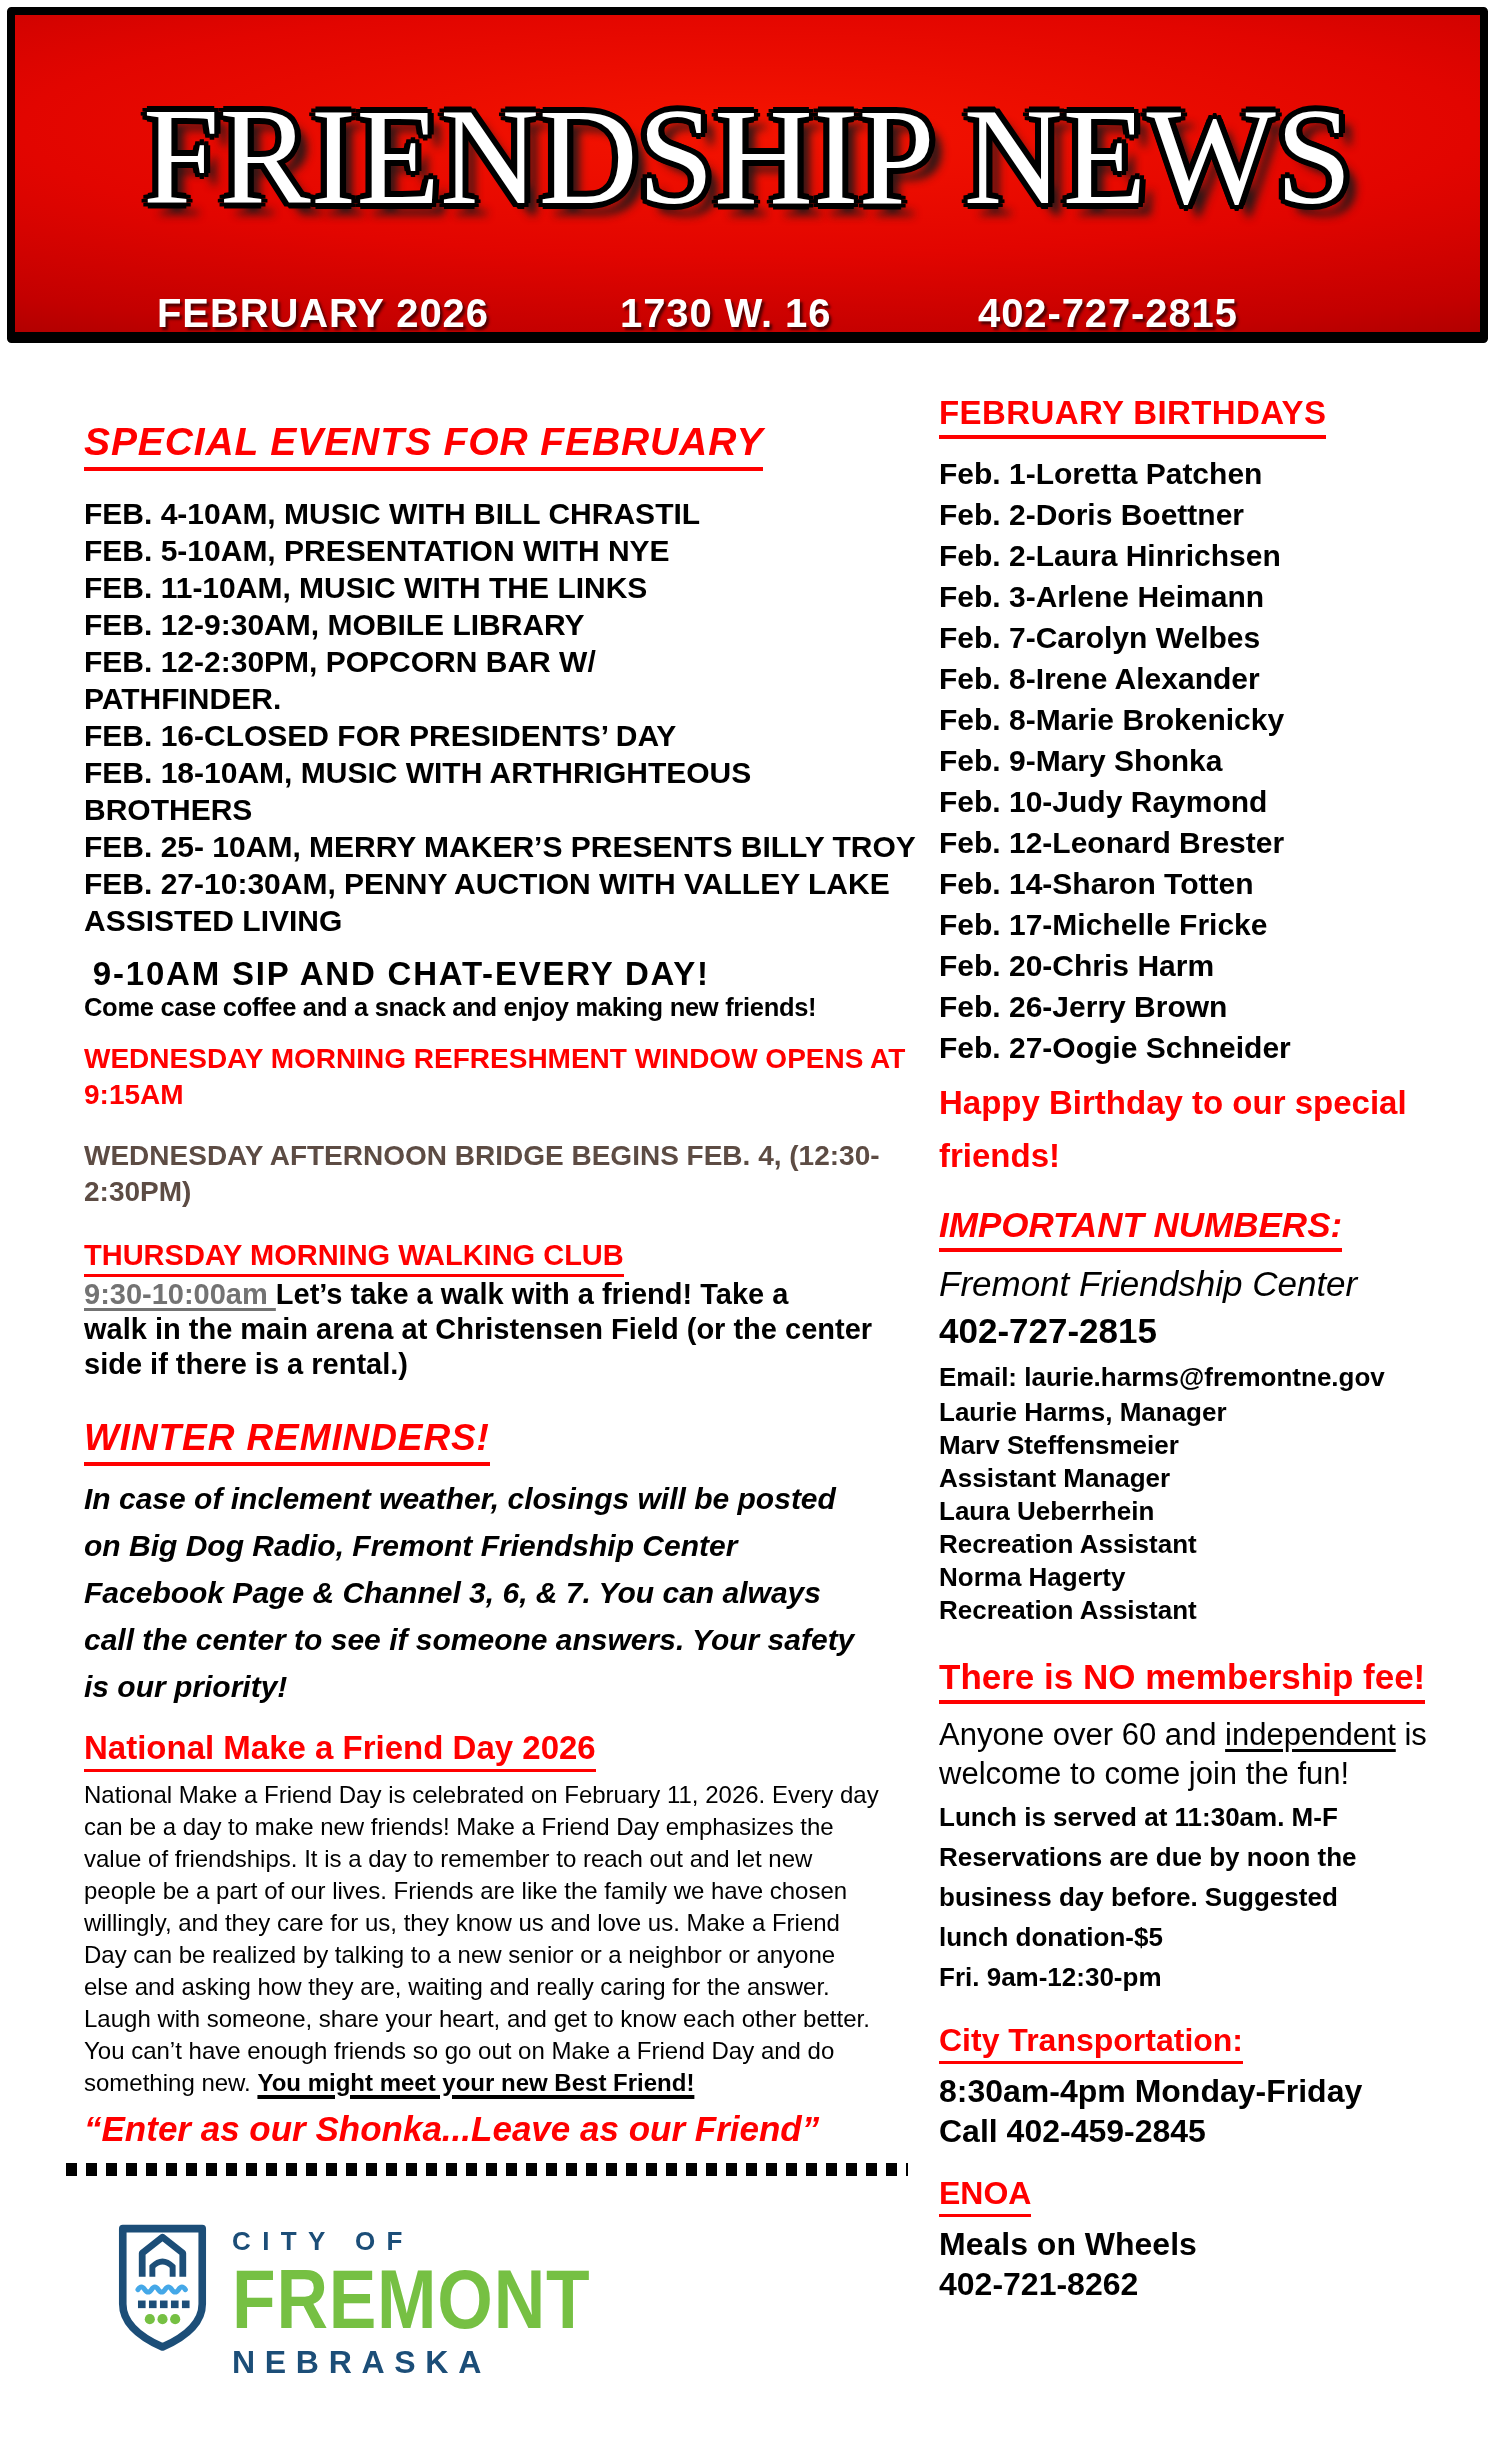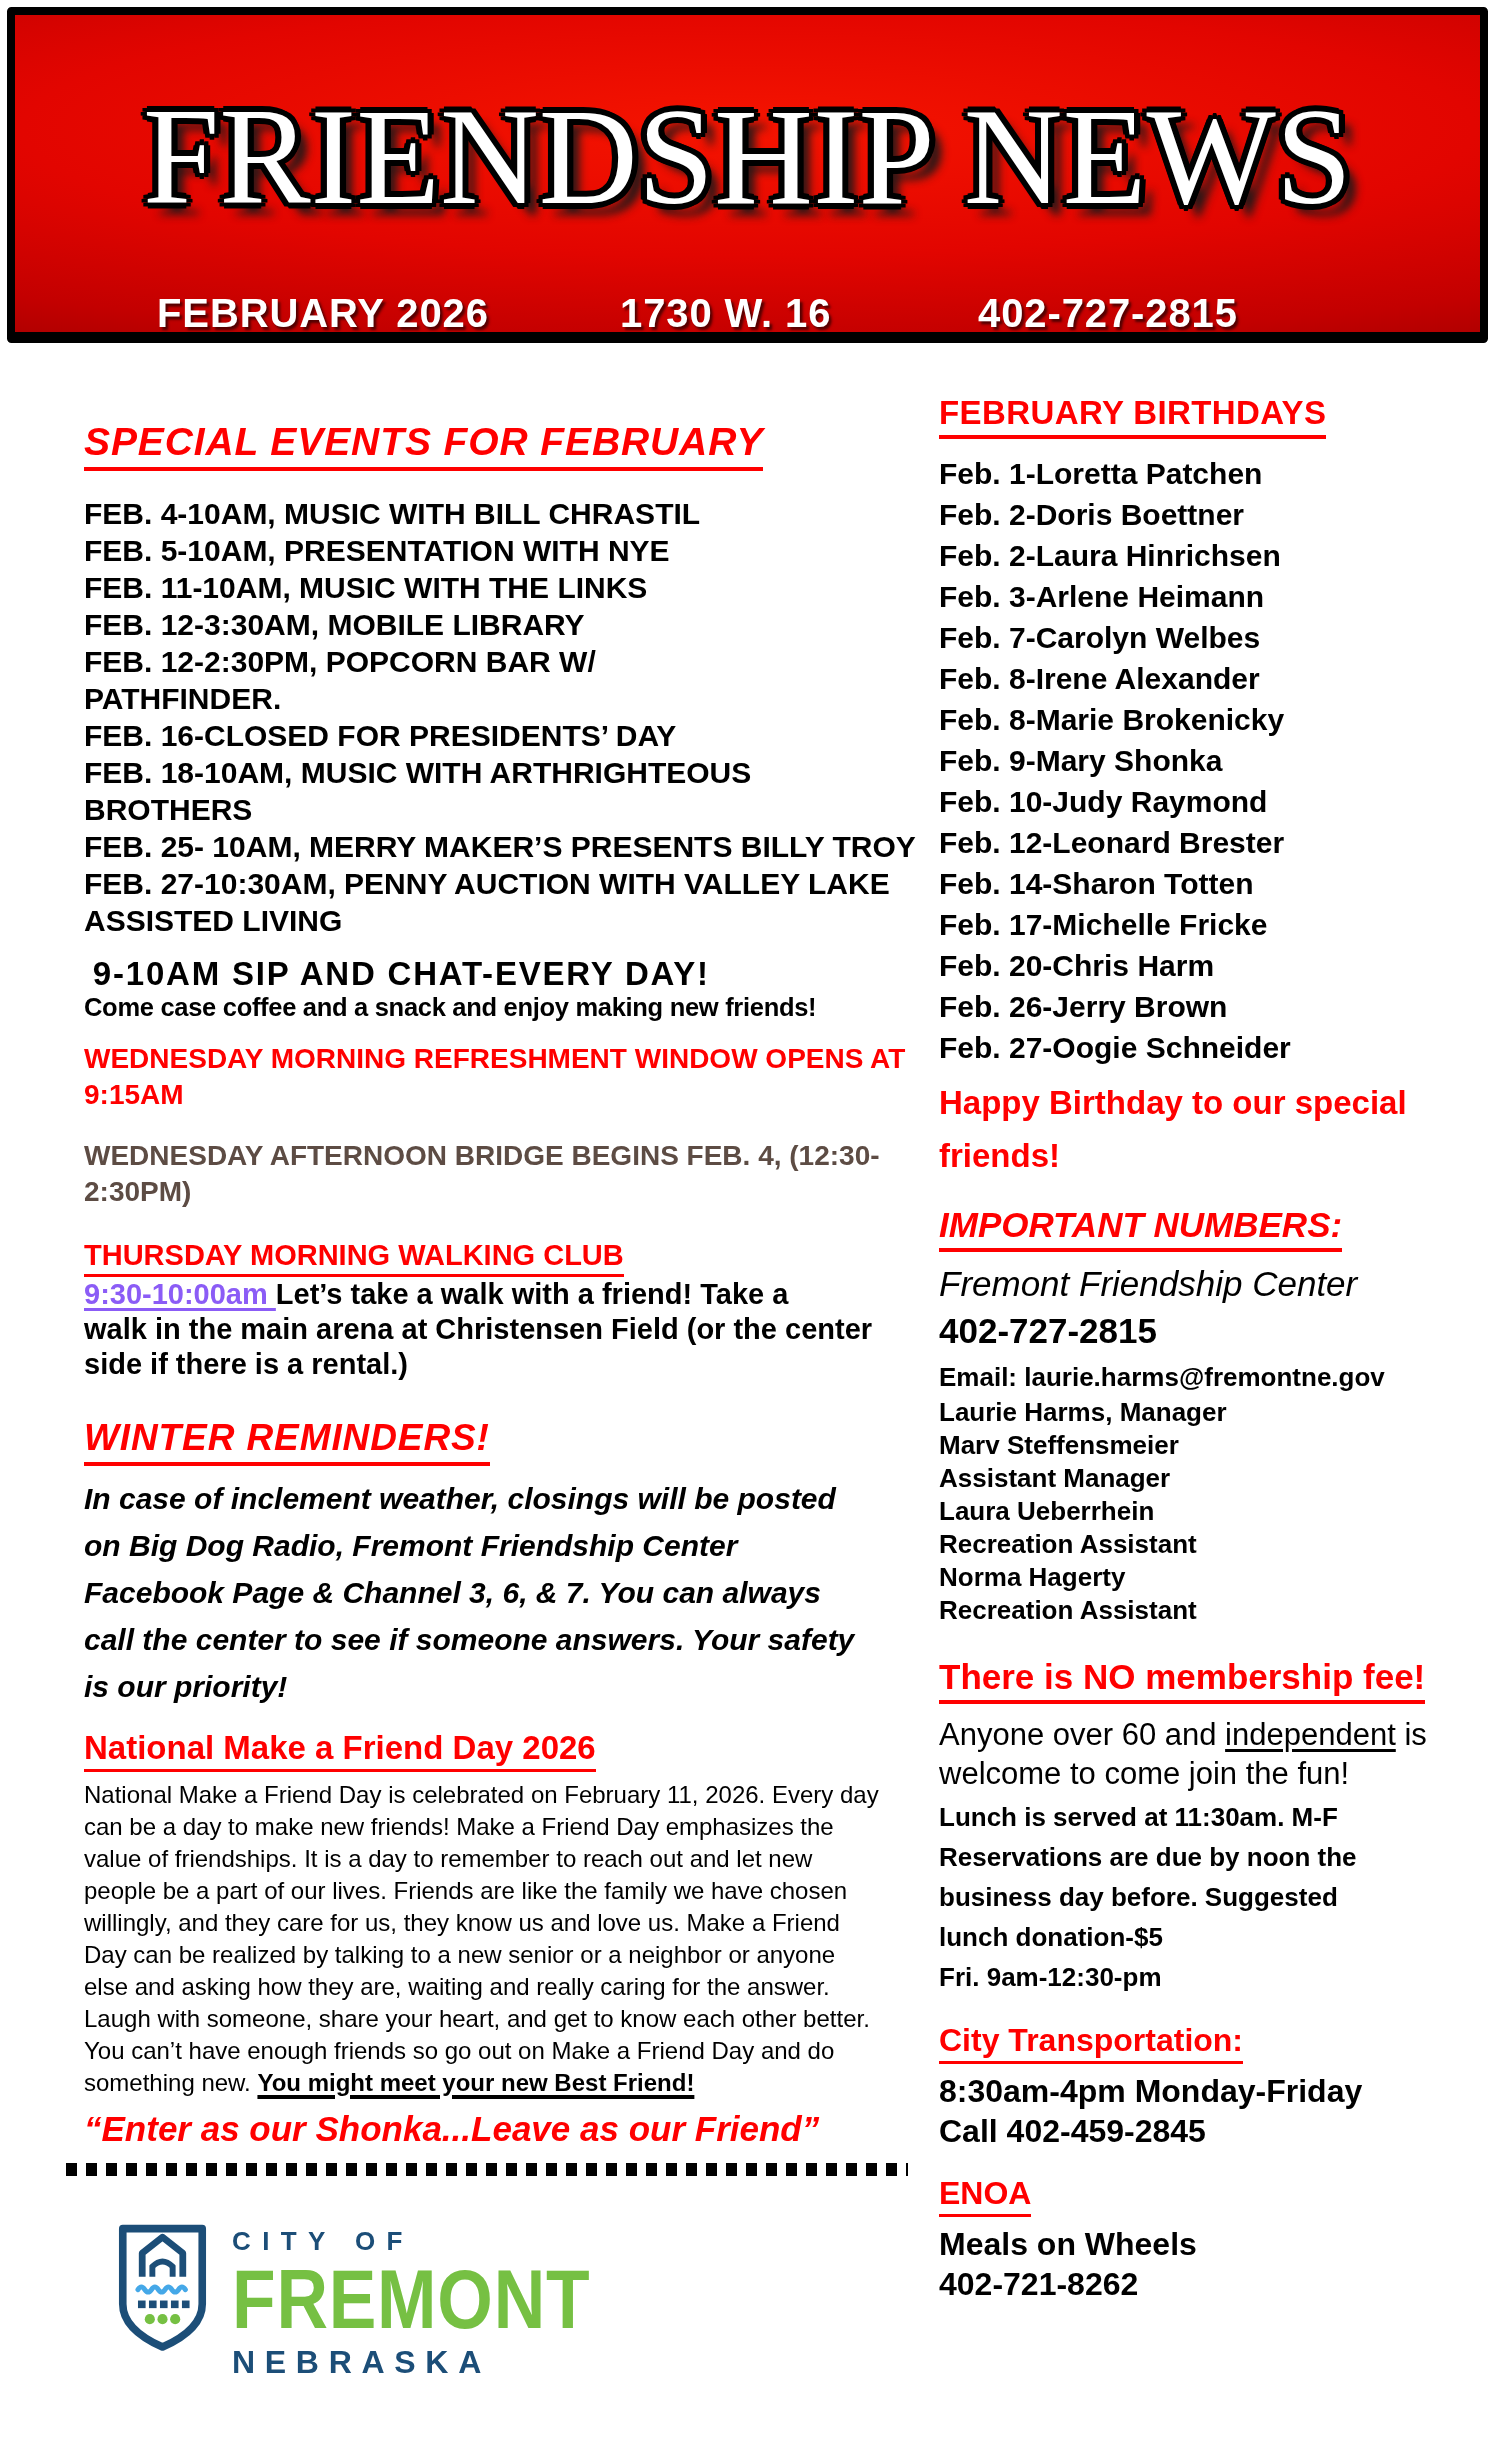--- a/index.html
+++ b/index.html
@@ -32,21 +32,21 @@
   
   .special-head{font-size:39px;font-weight:bold;font-style:italic;letter-spacing:0.9px;}
   .events{margin-top:24.6px;font-size:30px;font-weight:bold;line-height:37px;}
   .event{white-space:pre-line;}
   .sip-title{margin-top:16px;font-size:33px;font-weight:bold;letter-spacing:1.8px;padding-left:8.8px;}
   .sip-sub{font-size:25.5px;font-weight:bold;letter-spacing:-0.3px;}
   .refresh{margin-top:19.3px;font-size:28px;font-weight:bold;line-height:1.28;white-space:pre-line;color:#ff0000;}
   .bridge{margin-top:24.6px;font-size:28px;font-weight:bold;line-height:1.28;white-space:pre-line;color:#5d4c44;}
   .walk-head{margin-top:30px;font-size:29px;font-weight:bold;}
   .walk-para{font-size:29px;font-weight:bold;line-height:35px;white-space:pre-line;}
-  .walk-time{color:#8b5cf6;text-decoration:underline;text-decoration-thickness:2.6px;text-underline-offset:4.4px;}
+  .walk-time{color:#737373;text-decoration:underline;text-decoration-thickness:2.6px;text-underline-offset:4.4px;}
   .winter-head{margin-top:35px;font-size:37px;font-weight:bold;font-style:italic;letter-spacing:0.9px;}
   .winter-body{margin-top:8.8px;font-size:30px;font-weight:bold;font-style:italic;line-height:47px;white-space:pre-line;}
   .friend-head{margin-top:19.3px;font-size:33px;font-weight:bold;}
   .friend-para{margin-top:7px;font-size:24px;line-height:32px;white-space:pre-line;}
   .friend-emph{font-weight:bold;text-decoration:underline;text-decoration-thickness:3.5px;text-underline-offset:3.5px;}
   .quote{margin-top:10.6px;font-size:35px;font-weight:bold;font-style:italic;color:#ff0000;}
   .dotted{margin-top:14px;margin-left:-17.6px;width:842px;height:13px;
     background:repeating-linear-gradient(90deg,#000 0 11.4px,transparent 11.4px 20px);}
   .logo-row{margin-top:46px;margin-left:32px;display:flex;gap:23px;align-items:flex-start;}
   .logo-text{padding-top:3.5px;}
@@ -87,21 +87,21 @@
   </header>
 
   <section class="col-left">
 
     <h2 class="special-head red"><span class="u">SPECIAL EVENTS FOR FEBRUARY</span></h2>
 
     <div class="events">
       <div class="event">FEB. 4-10AM, MUSIC WITH BILL CHRASTIL</div>
       <div class="event">FEB. 5-10AM, PRESENTATION WITH NYE</div>
       <div class="event">FEB. 11-10AM, MUSIC WITH THE LINKS</div>
-      <div class="event">FEB. 12-3:30AM, MOBILE LIBRARY</div>
+      <div class="event">FEB. 12-9:30AM, MOBILE LIBRARY</div>
       <div class="event">FEB. 12-2:30PM, POPCORN BAR W/
 PATHFINDER.</div>
       <div class="event">FEB. 16-CLOSED FOR PRESIDENTS’ DAY</div>
       <div class="event">FEB. 18-10AM, MUSIC WITH ARTHRIGHTEOUS
 BROTHERS</div>
       <div class="event">FEB. 25- 10AM, MERRY MAKER’S PRESENTS BILLY TROY</div>
       <div class="event">FEB. 27-10:30AM, PENNY AUCTION WITH VALLEY LAKE
 ASSISTED LIVING</div>
     </div>
 

